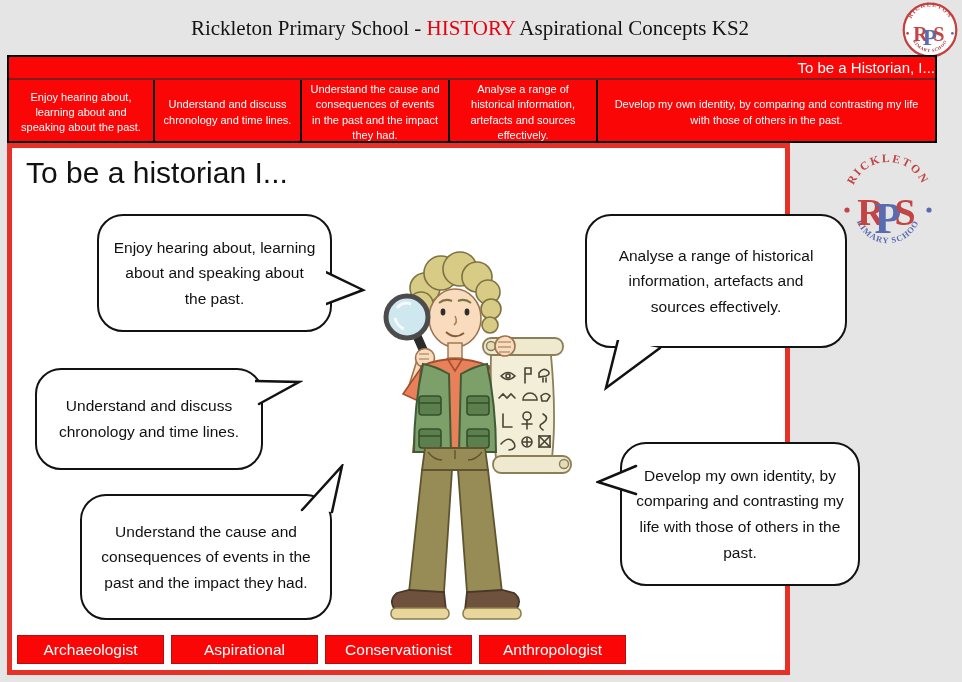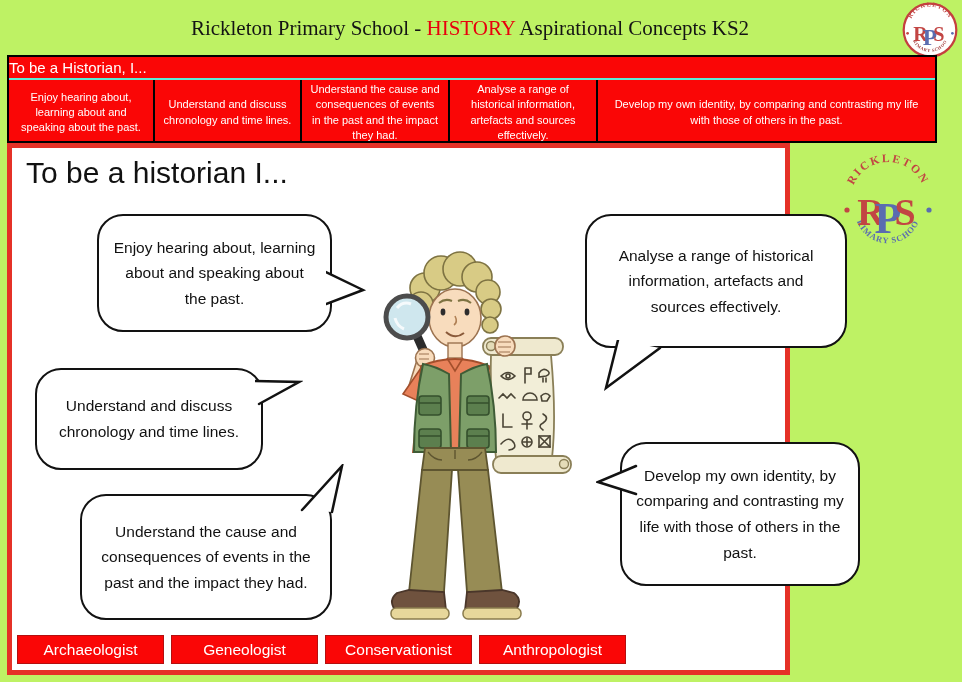--- a/index.html
+++ b/index.html
@@ -1,28 +1,28 @@
 <!DOCTYPE html>
 <html><head>
 <meta charset="utf-8">
 <style>
   html,body{margin:0;padding:0;background:#ffffff;}
-  .page{position:relative;width:962px;height:682px;background:#bef264;overflow:hidden;
+  .page{position:relative;width:962px;height:682px;background:#e5e5e5;overflow:hidden;
         font-family:"Liberation Sans",sans-serif;}
 
   
   .doc-title{position:absolute;left:0;top:16px;width:940px;text-align:center;
              font-family:"Liberation Serif",serif;font-size:21px;color:#141414;}
   .doc-title .hl{color:#e8000d;}
 
   
   .banner{position:absolute;left:7px;top:55px;width:930px;height:88px;
           background:#fa0606;border:2px solid #000;box-sizing:border-box;}
-  .banner-title{height:21px;line-height:21px;color:#fff;text-align:left;font-size:15px;
-                border-bottom:2px solid #5eead4;}
+  .banner-title{height:21px;line-height:21px;color:#fff;text-align:right;font-size:15px;
+                border-bottom:2px solid #7f1d1d;}
   .banner-cells{display:grid;grid-template-columns:146px 147px 148px 148px 1fr;height:63px;}
   .banner-cell{border-right:2px solid #000;color:#fff;font-size:11px;line-height:1.4;
                display:flex;align-items:center;justify-content:center;text-align:center;
                padding:2px 8px;box-sizing:border-box;}
   .banner-cell:last-child{border-right:none;}
 
   
   .mainbox{position:absolute;left:7px;top:143px;width:783px;height:532px;
            border:5px solid #e53127;box-sizing:border-box;background:#fff;}
   .heading{position:absolute;left:14px;top:8px;font-size:30px;color:#111;}
@@ -212,19 +212,19 @@
       <path d="M14,0 L2,48 L56,8" fill="#fff" stroke="#121212" stroke-width="2.5" stroke-linecap="round"></path>
     </svg>
 
     <div class="bubble" style="left:608px;top:294px;width:240px;height:144px;">Develop my own identity, by comparing and contrasting my life with those of others in the past.</div>
     <svg class="tail" style="left:584px;top:316px;" width="42" height="34">
       <path d="M40,2 L2,18 L40,30" fill="#fff" stroke="#121212" stroke-width="2.5" stroke-linecap="round"></path>
     </svg>
 
     <div class="roles">
       <div class="role">Archaeologist</div>
-      <div class="role">Geneologist</div>
+      <div class="role">Aspirational</div>
       <div class="role">Conservationist</div>
       <div class="role">Anthropologist</div>
     </div>
 
   </div>
 </div>
 
 </body></html>

